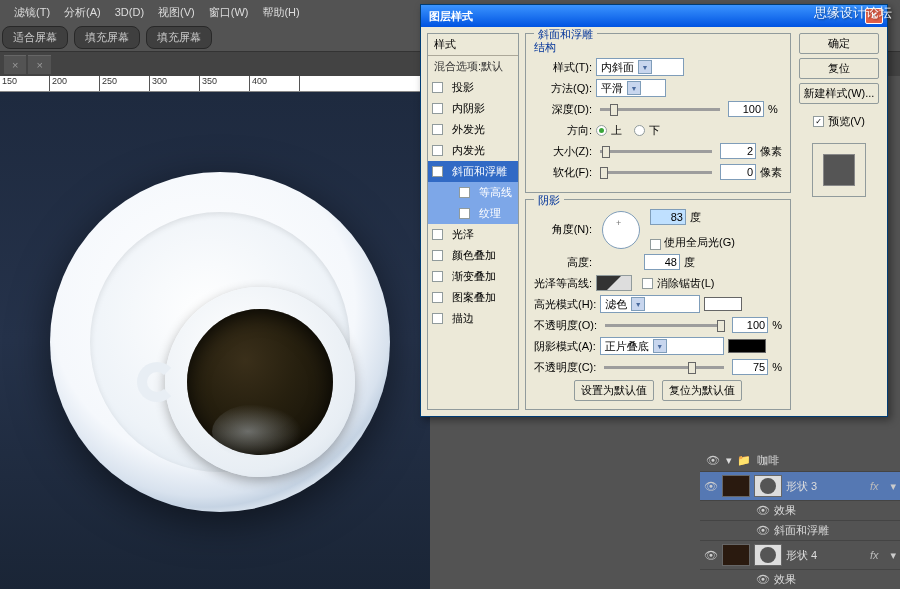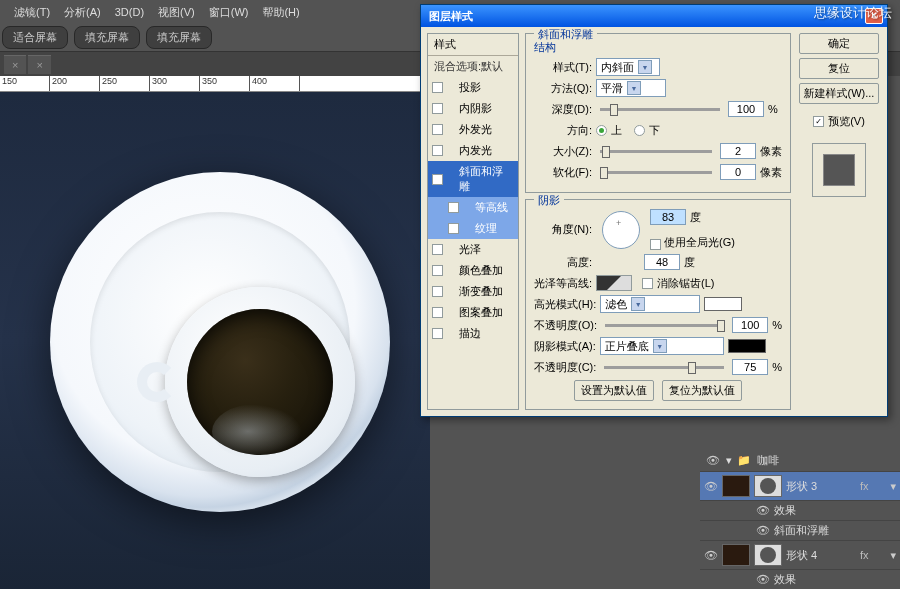--- a/index.html
+++ b/index.html
@@ -21,30 +21,30 @@
 .coffee{position:absolute;left:22px;top:22px;width:146px;height:146px;border-radius:50%;background:radial-gradient(circle at 40% 35%,#3a2f1a 0%,#27200f 40%,#0f0d06 100%);box-shadow:inset 0 4px 20px rgba(0,0,0,0.8)}
 .reflection{position:absolute;left:25px;top:95px;width:90px;height:55px;background:radial-gradient(ellipse at 40% 50%,rgba(200,210,220,0.45) 0%,rgba(150,160,170,0) 70%);border-radius:50%}
 .handle{position:absolute;left:-28px;top:75px;width:40px;height:40px;border:10px solid #e8eef4;border-radius:50%;border-right-color:transparent}
 .dialog{position:absolute;left:420px;top:4px;width:468px;background:#ece9d8;border:1px solid #003c74;box-shadow:3px 3px 8px rgba(0,0,0,0.4)}
 .titlebar{height:22px;background:linear-gradient(180deg,#3b94ff 0%,#0053e1 100%);color:#fff;display:flex;align-items:center;padding:0 4px 0 8px;font-weight:bold;justify-content:space-between}
 .close-btn{width:18px;height:16px;background:#e15f47;border:1px solid #fff;color:#fff;text-align:center;line-height:12px;border-radius:2px}
 .dialog-body{display:flex;padding:6px;gap:6px}
 .styles-list{width:92px;border:1px solid #919b9c}
 .styles-list .hd{background:#ece9d8;padding:3px 6px;border-bottom:1px solid #aca899}
 .styles-list .sub{padding:3px 6px;color:#333}
-.styles-list .item{padding:3px 6px 3px 4px;display:flex;align-items:center;gap:16px;color:#000}
+.styles-list .item{padding:3px 6px 3px 4px;display:flex;align-items:center;gap:9px;color:#000}
 .styles-list .item.sel{background:#316ac5;color:#fff}
-.styles-list .item.sub-sel{background:#7da7e8;color:#fff;padding-left:20px}
+.styles-list .item.sub-sel{background:#7da7e8;color:#fff;padding-left:31px}
 .chk{width:11px;height:11px;border:1px solid #919b9c;background:#fff;display:inline-flex;align-items:center;justify-content:center;font-size:8px;flex-shrink:0}
 .settings{flex:1;display:flex;flex-direction:column;gap:6px}
 .fieldset{border:1px solid #919b9c;padding:6px 8px 8px;position:relative}
 .fieldset .legend{position:absolute;top:-7px;left:8px;background:#ece9d8;padding:0 4px;color:#003399}
 .row{display:flex;align-items:center;gap:4px;margin:3px 0;min-height:18px}
 .row .lbl{min-width:58px;text-align:right;color:#000}
-.row .val{width:36px;height:16px;border:1px solid #7f9db9;background:#fff;text-align:center;padding:0 2px}
+.row .val{width:36px;height:16px;border:1px solid #7f9db9;background:#fff;text-align:right;padding:0 2px}
 .row .unit{color:#000}
 .slider{flex:1;max-width:120px;height:3px;background:#9d9d9d;position:relative;margin:0 4px}
 .slider .thumb{position:absolute;top:-4px;width:8px;height:12px;background:#ece9d8;border:1px solid #666}
 .select{height:18px;border:1px solid #7f9db9;background:#fff;display:inline-flex;align-items:center;padding:0 2px 0 4px;gap:4px}
 .select .arr{width:14px;height:14px;background:#c8d6ee;border:1px solid #7f9db9;display:flex;align-items:center;justify-content:center;font-size:7px;color:#4a6a9e}
 .radio{width:11px;height:11px;border:1px solid #919b9c;border-radius:50%;background:#fff;display:inline-flex;align-items:center;justify-content:center}
 .radio.on::after{content:'';width:5px;height:5px;background:#3aa53a;border-radius:50%}
 .angle-circle{width:38px;height:38px;border:1px solid #7f9db9;border-radius:50%;background:#fff;margin:0 6px;position:relative}
 .angle-circle::after{content:'+';position:absolute;left:13px;top:6px;font-size:9px;color:#777}
 .swatch{width:38px;height:14px;border:1px solid #666}
@@ -58,21 +58,21 @@
 .watermark{position:absolute;top:4px;right:8px;color:#fff;font-size:13px;opacity:0.9;text-shadow:1px 1px 2px rgba(0,0,0,0.5)}
 .layers{position:absolute;right:0;top:450px;width:200px;background:#535353}
 .layer-folder{display:flex;align-items:center;gap:6px;padding:3px 6px;color:#ddd;border-bottom:1px solid #444}
 .layer-row{display:flex;align-items:center;gap:4px;padding:3px 4px;border-bottom:1px solid #444}
 .layer-row.sel{background:#5578b3}
 .layer-thumb{width:28px;height:22px;border:1px solid #666;background:#2a1a0f}
 .layer-mask{width:28px;height:22px;border:1px solid #666;background:#ddd;display:flex;align-items:center;justify-content:center}
 .layer-mask .circ{width:16px;height:16px;background:#555;border-radius:50%}
 .eye{width:14px;color:#ccc;text-align:center}
 .layer-name{color:#ddd;flex:1}
-.fx{color:#bbb;margin-right:18px}
+.fx{color:#bbb;font-style:italic;margin-right:8px}
 .effect-row{padding:2px 4px 2px 56px;color:#ddd;display:flex;align-items:center;gap:4px;border-bottom:1px solid #444}
 </style>
 </head>
 <body>
 
 <div class="menubar">
   <span>滤镜(T)</span>
   <span>分析(A)</span>
   <span>3D(D)</span>
   <span>视图(V)</span>
@@ -176,21 +176,21 @@
           <span>描边</span>
         </div>
     </div>
 
     <div class="settings">
       <div class="fieldset">
         <div class="legend">斜面和浮雕</div>
         <div style="color:#003399;margin-bottom:2px">结构</div>
         <div class="row">
           <span class="lbl">样式(T):</span>
-          <div class="select" style="width:64px">
+          <div class="select" style="width:88px">
               <span>内斜面</span>
               <span class="arr">▼</span>
             </div>
         </div>
         <div class="row">
           <span class="lbl">方法(Q):</span>
           <div class="select" style="width:70px">
               <span>平滑</span>
               <span class="arr">▼</span>
             </div>

